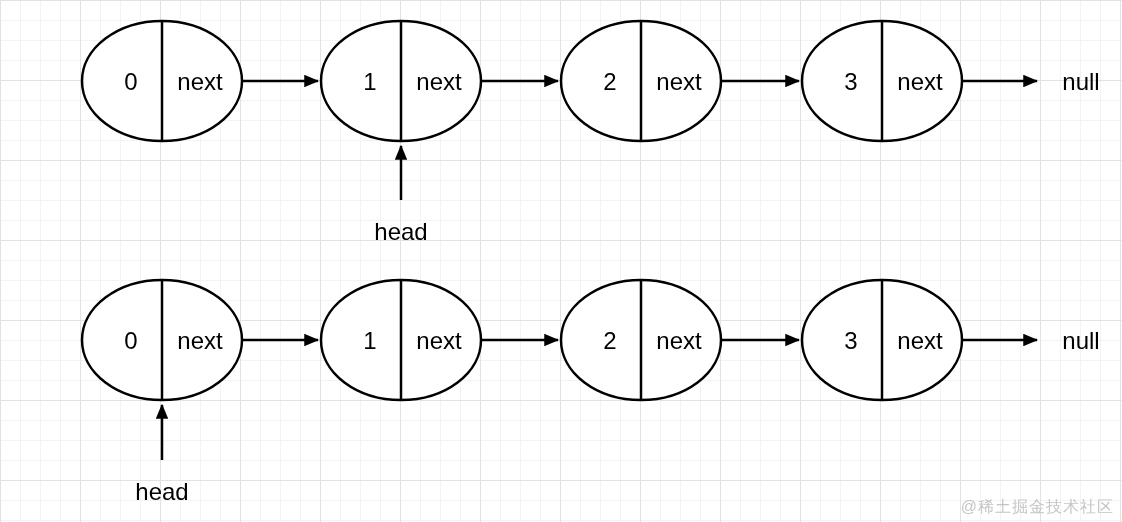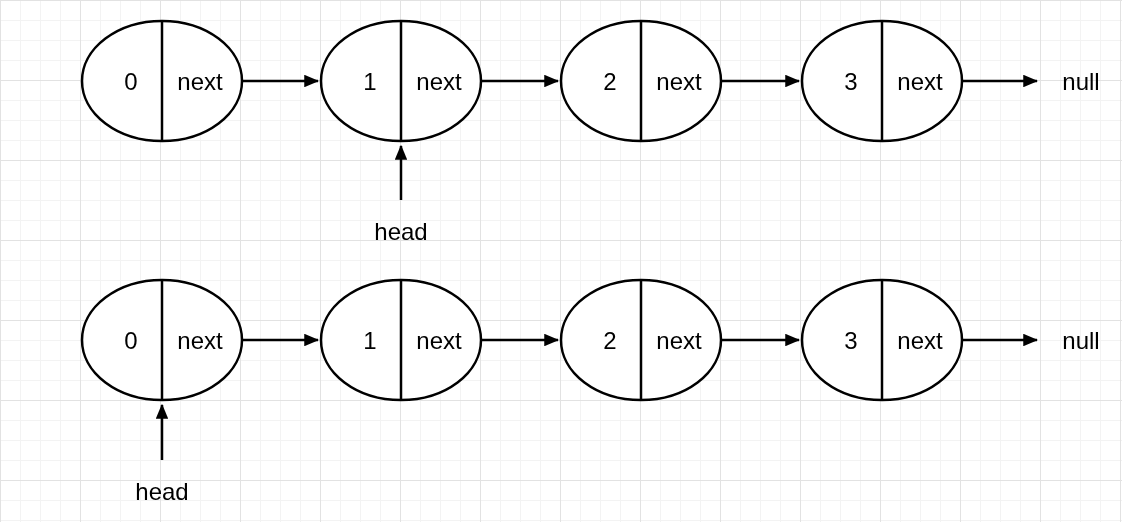--- a/index.html
+++ b/index.html
@@ -91,13 +91,14 @@
         <ellipse cx="882" cy="340" rx="80" ry="60" fill="#ffffff" stroke="#000000" stroke-width="2.5"></ellipse>
         <line x1="882" y1="280" x2="882" y2="400" stroke="#000000" stroke-width="2.5"></line>
         <text x="851" y="348.5" text-anchor="middle" class="lbl">3</text>
         <text x="920" y="348.5" text-anchor="middle" class="lbl">next</text>
         <line x1="963" y1="340" x2="1037" y2="340" class="arrow"></line>
         <text x="1081" y="348.5" text-anchor="middle" class="lbl">null</text>
         <line x1="162" y1="460" x2="162" y2="405" class="arrow"></line>
         <text x="162" y="500" text-anchor="middle" class="lbl">head</text>
       </g>
     </svg>
+  <div class="watermark" style="color: rgb(197, 197, 197);">@稀土掘金技术社区</div>
 </div>
 
 </body></html>

